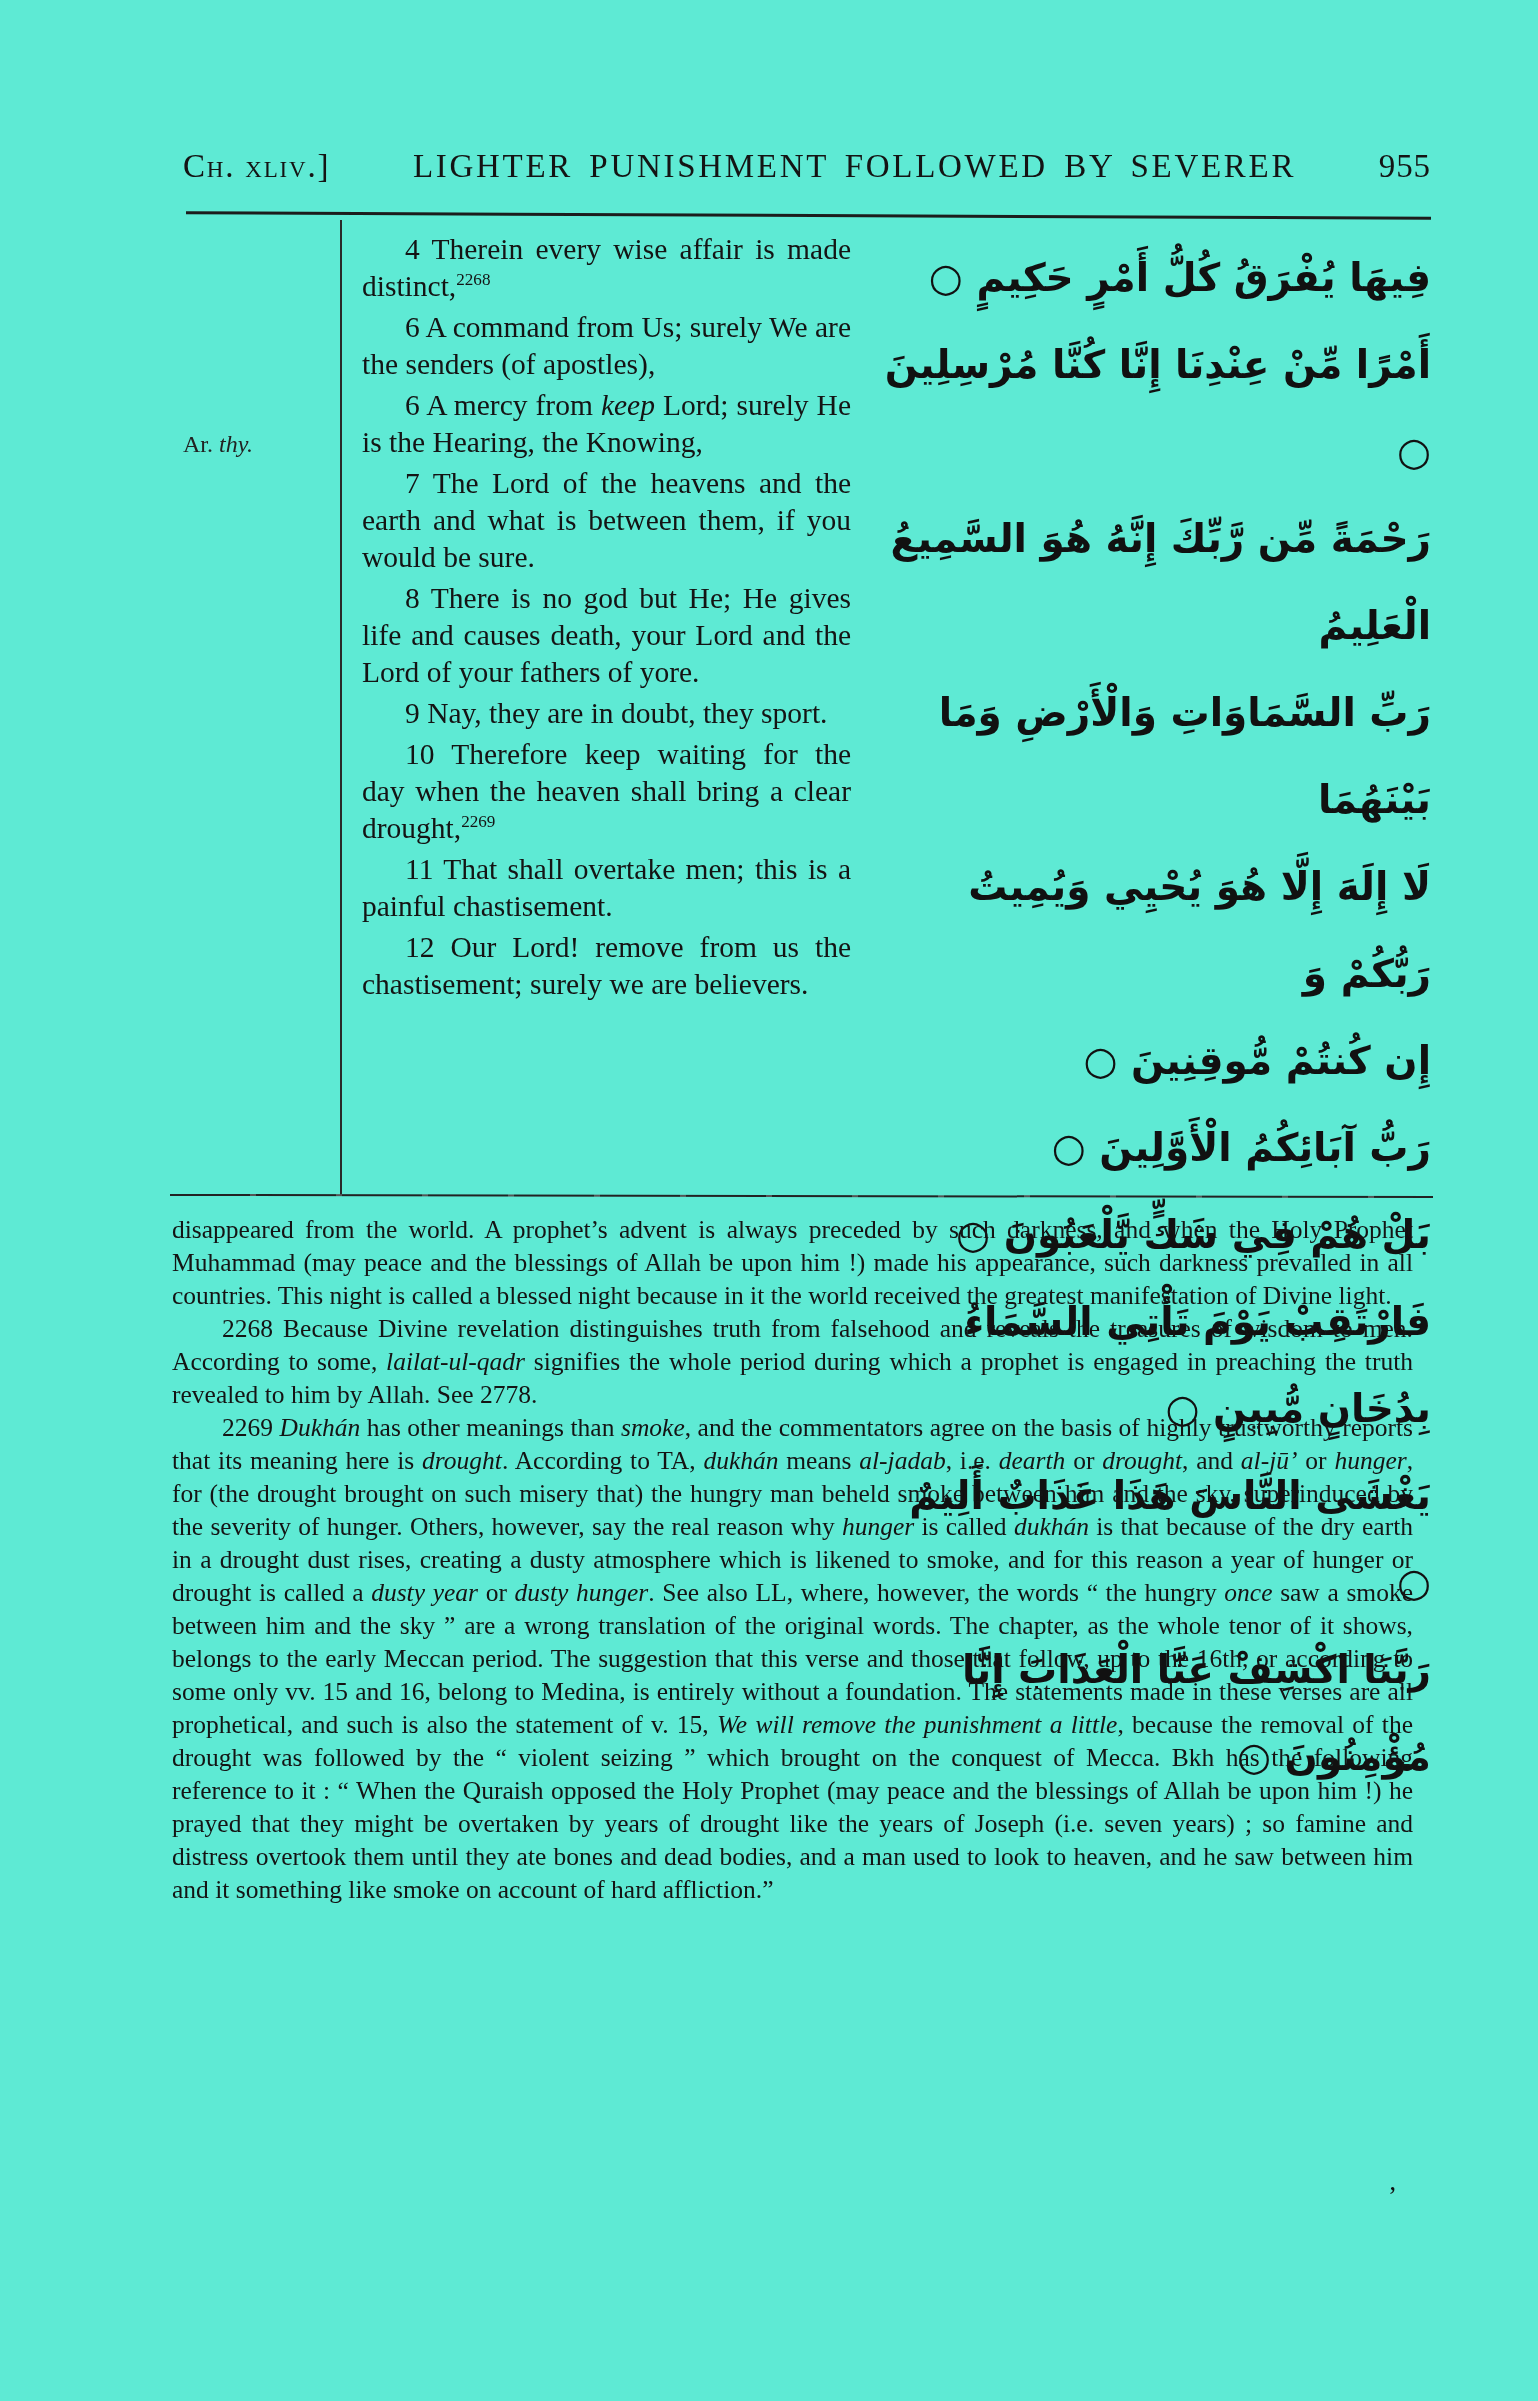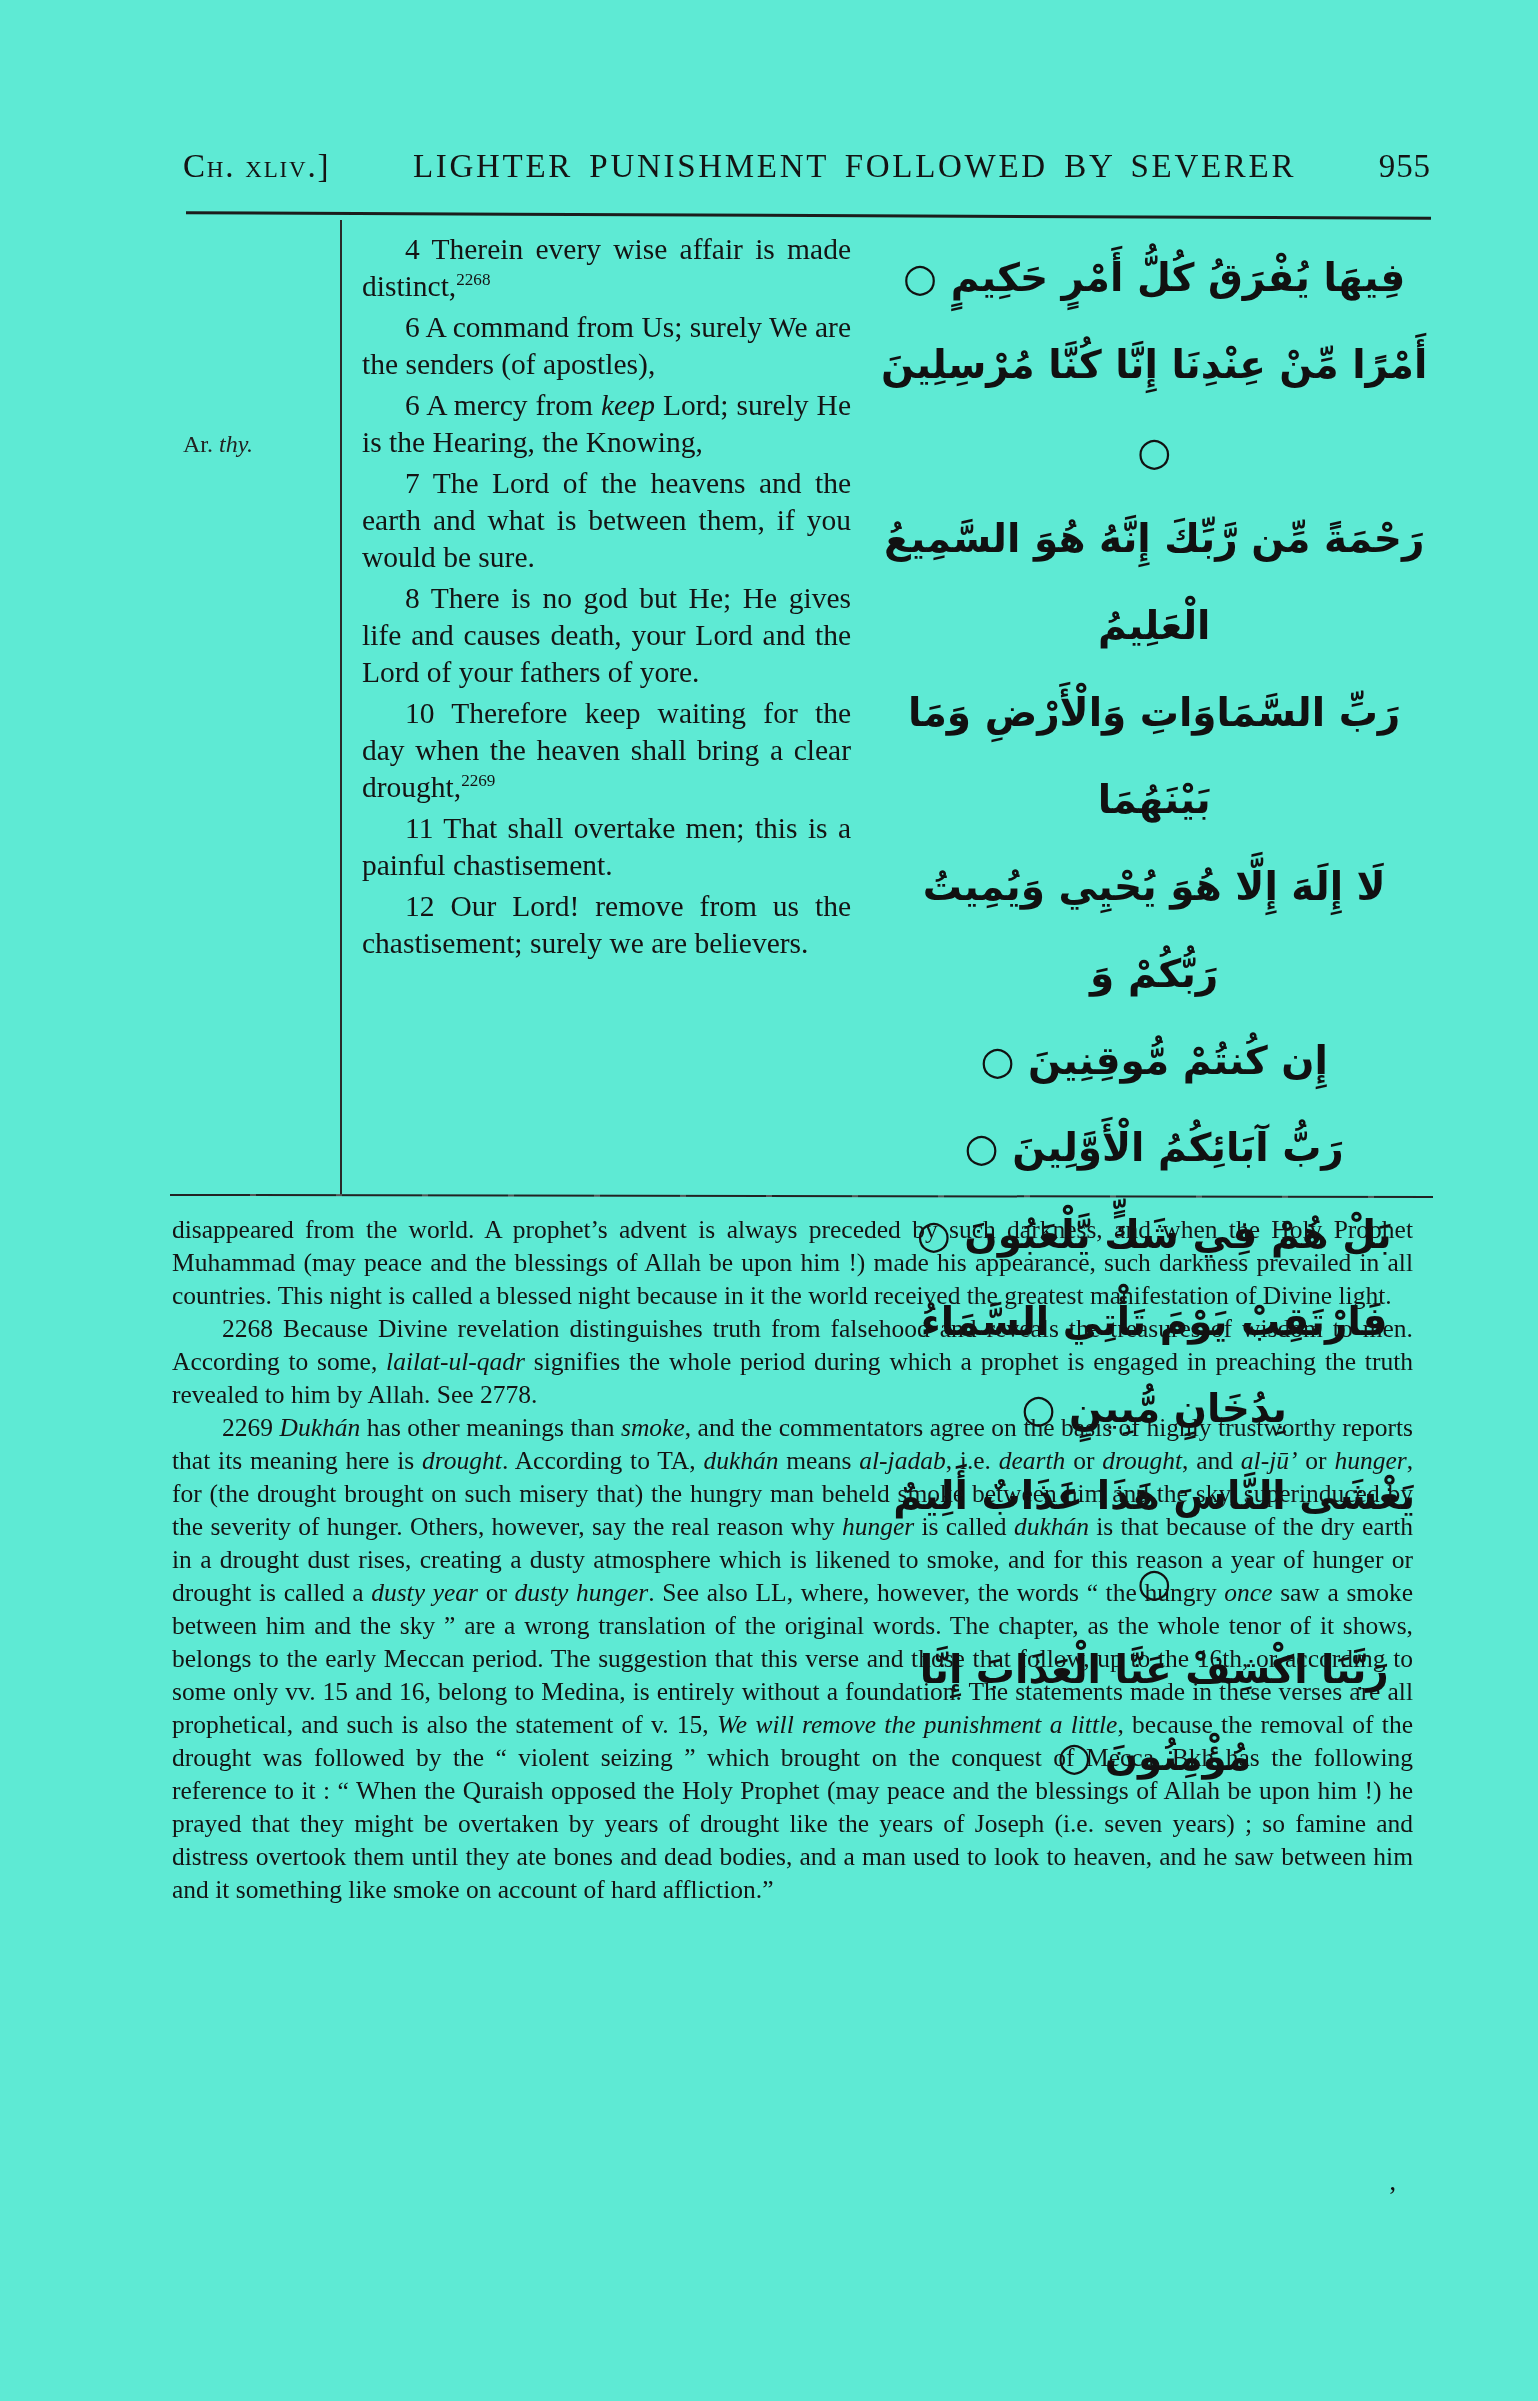--- a/index.html
+++ b/index.html
@@ -35,21 +35,21 @@
     font-size:24px;color:#222;
   }
   .eng-col{
     position:absolute;left:358px;top:227px;width:497px;
     font-size:29.5px;line-height:37px;text-align:justify;
   }
   .eng-col p{margin:4px;text-indent:43px;}
   .eng-col sup{font-size:0.58em;line-height:0;vertical-align:super;}
   .arb-col{
     position:absolute;left:872px;top:234px;width:559px;
-    direction:rtl;text-align:center;
+    direction:rtl;text-align:right;
     font-family:"DejaVu Sans",sans-serif;
     font-size:39px;line-height:87px;
     font-weight:bold;color:#111;
   }
   .arb-col p{margin:0;padding-left:5.4px;}
   
   .fn-rule{
     position:absolute;left:170px;top:1195px;width:1263px;height:1.8px;
     background:repeating-linear-gradient(to right,#222 0 80px,#555 80px 86px);
     transform:rotate(0.1deg);
@@ -81,20 +81,21 @@
   <div class="col-rule"></div>
 
   <div class="margin-note">Ar. <i>thy.</i></div>
 
   <div class="eng-col">
       <p>4 Therein every wise affair is made distinct,<sup>2268</sup></p>
       <p>6 A command from Us; surely We are the senders (of apostles),</p>
       <p>6 A mercy from <i>keep</i> Lord; surely He is the Hearing, the Knowing,</p>
       <p>7 The Lord of the heavens and the earth and what is between them, if you would be sure.</p>
       <p>8 There is no god but He; He gives life and causes death, your Lord and the Lord of your fathers of yore.</p>
+      <p>9 Nay, they are in doubt, they sport.</p>
       <p>10 Therefore keep waiting for the day when the heaven shall bring a clear drought,<sup>2269</sup></p>
       <p>11 That shall overtake men; this is a painful chastisement.</p>
       <p>12 Our Lord! remove from us the chastisement; surely we are believers.</p>
     </div>
 
   <div class="arb-col">
       <p>فِيهَا يُفْرَقُ كُلُّ أَمْرٍ حَكِيمٍ ○</p>
       <p>أَمْرًا مِّنْ عِنْدِنَا إِنَّا كُنَّا مُرْسِلِينَ ○</p>
       <p>رَحْمَةً مِّن رَّبِّكَ إِنَّهُ هُوَ السَّمِيعُ الْعَلِيمُ</p>
       <p>رَبِّ السَّمَاوَاتِ وَالْأَرْضِ وَمَا بَيْنَهُمَا</p>

